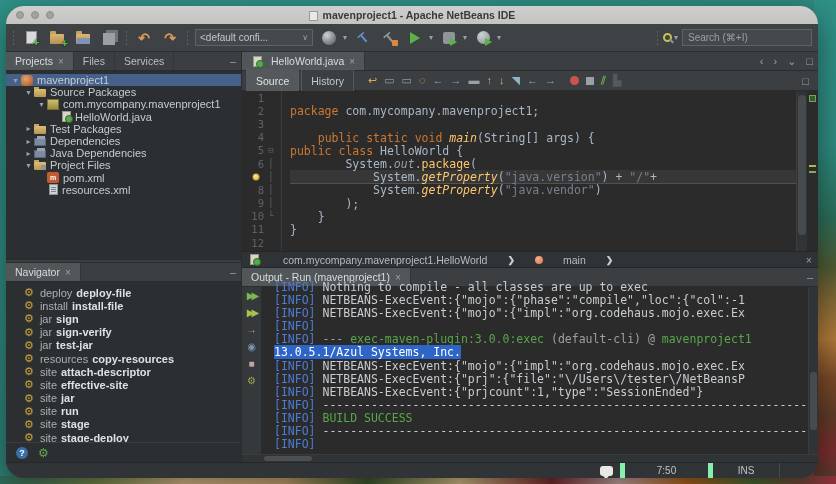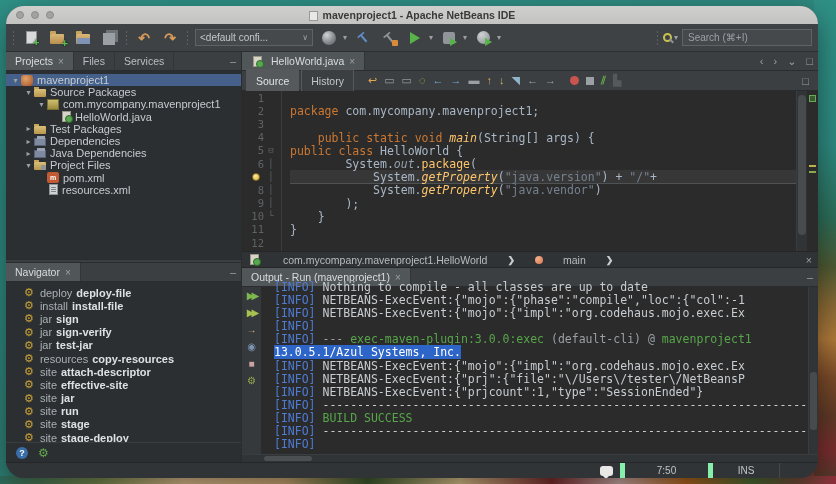--- a/index.html
+++ b/index.html
@@ -505,21 +505,21 @@
       <div class="outbody">
         <div class="outbtns" id="outbtns">
             <span class="ob" style="color: rgb(125, 184, 79);">▶▶</span>
             <span class="ob" style="color: rgb(168, 194, 79);">▶▶</span>
             <span class="ob" style="color: rgb(201, 176, 138); letter-spacing: 0px;">→</span>
             <span class="ob" style="color: rgb(125, 149, 181); letter-spacing: 0px;">◉</span>
             <span class="ob" style="color: rgb(201, 163, 163); letter-spacing: 0px;">■</span>
             <span class="ob" style="color: rgb(154, 168, 79); letter-spacing: 0px;">⚙</span>
           </div>
         <div class="outtext" id="outtext">
-            <div class="orow"><span class="info">[INFO]</span><span> Nothing to compile - all classes are up to date</span></div>
+            <div class="orow"><span class="info">[INFO]</span><span> Nothing to compile - all classes are up to exec</span></div>
             <div class="orow"><span class="info">[INFO]</span><span> NETBEANS-ExecEvent:{"mojo":{"phase":"compile","loc":{"col":-1</span></div>
             <div class="orow"><span class="info">[INFO]</span><span> NETBEANS-ExecEvent:{"mojo":{"impl":"org.codehaus.mojo.exec.Ex</span></div>
             <div class="orow"><span class="info">[INFO]</span></div>
             <div class="orow"><span class="info">[INFO]</span><span> </span><span class="gry">--- </span><span class="grn">exec-maven-plugin:3.0.0:exec</span><span class="gry"> (default-cli) @ </span><span class="grn">mavenproject1</span></div>
             <div class="orow"><span class="selbg">13.0.5.1/Azul Systems, Inc.</span></div>
             <div class="orow"><span class="info">[INFO]</span><span> NETBEANS-ExecEvent:{"mojo":{"impl":"org.codehaus.mojo.exec.Ex</span></div>
             <div class="orow"><span class="info">[INFO]</span><span> NETBEANS-ExecEvent:{"prj":{"file":"\/Users\/tester\/NetBeansP</span></div>
             <div class="orow"><span class="info">[INFO]</span><span> NETBEANS-ExecEvent:{"prjcount":1,"type":"SessionEnded"}</span></div>
             <div class="orow"><span class="info">[INFO]</span><span> ------------------------------------------------------------------------</span></div>
             <div class="orow"><span class="info">[INFO]</span><span> </span><span class="grn">BUILD SUCCESS</span></div>

